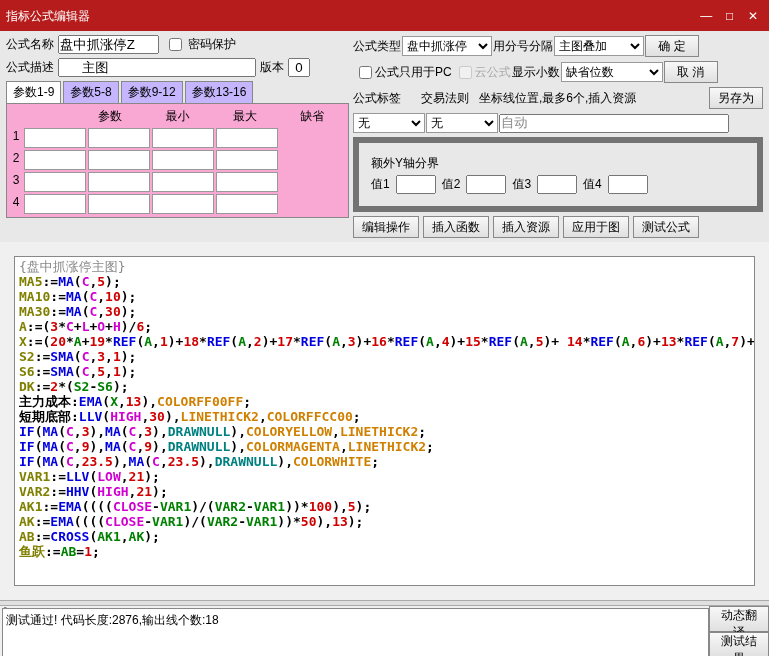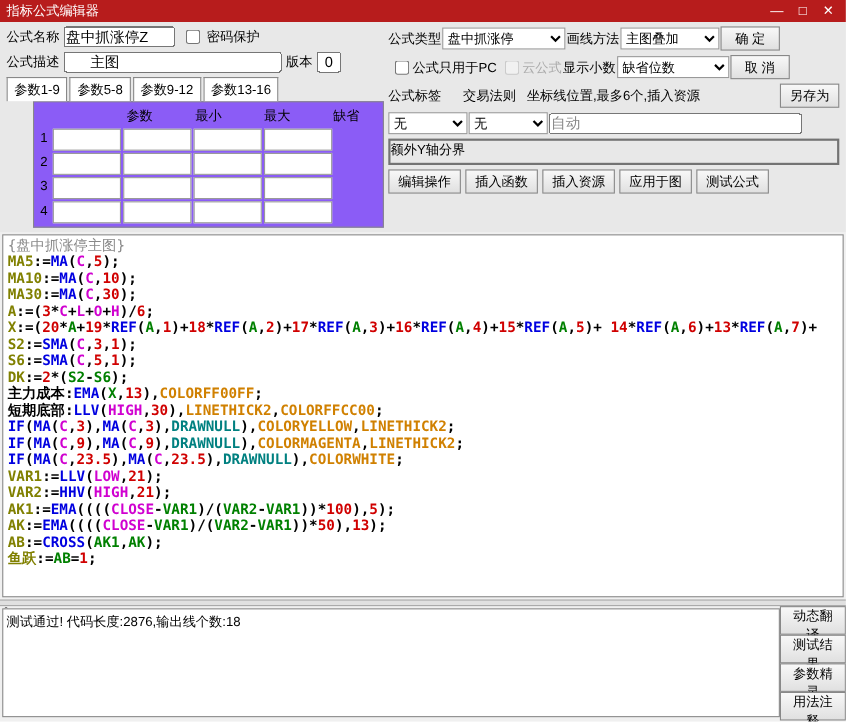--- a/index.html
+++ b/index.html
@@ -1,43 +1,43 @@
 <!DOCTYPE html>
 <html><head>
 <meta charset="utf-8">
 <style>
 * { box-sizing: border-box; margin: 0; padding: 0; }
 body { font-family: "SimSun", Arial, sans-serif; font-size: 12px; background: #f0f0f0; width: 769px; height: 656px; overflow: hidden; }
-.titlebar { background: #b71c1c; color: #fff; height: 20px; line-height: 22px; padding: 0 6px; display: flex; justify-content: space-between; align-items: center; }
+.titlebar { background: #b71c1c; color: #fff; height: 31px; line-height: 22px; padding: 0 6px; display: flex; justify-content: space-between; align-items: center; }
 .titlebar .ctls span { display: inline-block; width: 20px; text-align: center; cursor: pointer; }
 .top { background: #e8e8e8; padding: 4px 6px; display: flex; gap: 4px; }
 .left-top { flex: 1; }
 .right-top { width: 410px; }
 .row { display: flex; align-items: center; gap: 4px; margin-bottom: 4px; }
 .lbl { white-space: nowrap; }
 select.fld { border: 1px solid #999; background: #fff; height: 20px; font-size: 12px; }
 .btn { background: linear-gradient(#f8f8f8,#e0e0e0); border: 1px solid #888; height: 22px; padding: 0 8px; font-size: 12px; cursor: pointer; }
 .chk { margin: 0 2px 0 6px; }
 .param-area { display: flex; gap: 4px; }
 .param-left { flex: 1; }
 .param-tabs { display: flex; gap: 2px; }
-.param-tab { border: 1px solid #888; border-bottom: none; padding: 2px 6px; background: #ffffff; cursor: pointer; }
+.param-tab { border: 1px solid #888; border-bottom: none; padding: 2px 6px; background: #c4b5fd; cursor: pointer; }
 .param-tab.active { background: #fff; }
-.param-grid { border: 1px solid #888; background: #8b5cf6; padding: 2px; margin-left: 24px; }
+.param-grid { border: 1px solid #888; background: #f9a8d4; padding: 2px; }
 .param-hdr, .param-row { display: flex; }
 .param-hdr div, .param-row div { text-align: center; }
 .param-hdr div { flex: 1; padding: 2px; }
 .rownum { width: 14px; text-align: center; padding-top: 2px; }
 .pcell { width: 62px; height: 20px; border: 1px solid #999; background: #fff; margin: 1px; }
 .right-controls { display: flex; flex-direction: column; gap: 4px; }
 .rc-row { display: flex; align-items: center; gap: 1px; flex-wrap: wrap; }
-.yaxis-box { border: 2px solid #737373; padding: 0; }
+.yaxis-box { border: 6px solid #737373; padding: 12px; }
 .yaxis-box .rc-row { gap: 6px; }
 .btns-row { display: flex; gap: 4px; }
-.code-area { background: #fff; border: 1px solid #888; margin: 2px; height: 330px; overflow: auto; padding: 2px 4px; font-family: Consolas, monospace; font-size: 13px; line-height: 15px; white-space: pre; }
+.code-area { background: #fff; border: 1px solid #888; margin: 14px; height: 330px; overflow: auto; padding: 2px 4px; font-family: Consolas, monospace; font-size: 13px; line-height: 15px; white-space: pre; }
 .sep { height: 6px; background: #e0e0e0; border-top: 1px solid #aaa; border-bottom: 1px solid #aaa; cursor: row-resize; }
 .bottom { display: flex; height: 103px; }
 .output { flex: 1; background: #fff; border: 1px solid #888; margin: 2px 0 2px 2px; padding: 3px; font-size: 12px; }
 .side-btns { width: 60px; display: flex; flex-direction: column; }
 .side-btns .btn { height: 26px; margin: 0; border-radius: 0; }
 .c-gray { color: #888; }
 .c-olive { color: #808000; font-weight: bold; }
 .c-blue { color: #0000e0; font-weight: bold; }
 .c-mag { color: #d000d0; font-weight: bold; }
 .c-grn { color: #008000; font-weight: bold; }
@@ -117,22 +117,22 @@
               <input class="pcell" style="">
             </div>
         </div>
       </div>
     </div>
   </div>
 
   <div class="right-top right-controls">
     <div class="rc-row">
       <span class="lbl">公式类型</span>
-      <select class="fld" style="width:112px"><option>盘中抓涨停</option></select>
-      <span class="lbl">画线方法</span>
+      <select class="fld" style="width:90px"><option>盘中抓涨停</option></select>
+      <span class="lbl">用分号分隔</span>
       <select class="fld" style="width:90px"><option>主图叠加</option></select>
       <button class="btn" style="width:54px">确  定</button>
     </div>
     <div class="rc-row">
       <input type="checkbox" class="chk" style="">
       <span class="lbl">公式只用于PC</span>
       <input type="checkbox" class="chk" disabled="" style="">
       <span class="lbl" style="color:#aaa">云公式</span>
       <span class="lbl">显示小数</span>
       <select class="fld" style="width:102px"><option>缺省位数</option></select>
@@ -147,20 +147,30 @@
       <span style="flex:1"></span>
       <button class="btn" style="width:54px">另存为</button>
     </div>
     <div class="rc-row">
       <select class="fld" style="width:72px"><option>无</option></select>
       <select class="fld" style="width:72px"><option>无</option></select>
       <input class="fld" style="width: 230px; color: rgb(136, 136, 136);" value="自动">
     </div>
     <div class="yaxis-box">
       <div style="margin-bottom:3px">额外Y轴分界</div>
+      <div class="rc-row">
+        <span>值1</span>
+          <input class="fld" style="width: 40px;">
+        <span>值2</span>
+          <input class="fld" style="width: 40px;">
+        <span>值3</span>
+          <input class="fld" style="width: 40px;">
+        <span>值4</span>
+          <input class="fld" style="width: 40px;">
+      </div>
     </div>
     <div class="btns-row">
       <button class="btn">编辑操作</button>
       <button class="btn">插入函数</button>
       <button class="btn">插入资源</button>
       <button class="btn">应用于图</button>
       <button class="btn">测试公式</button>
     </div>
   </div>
 </div>

